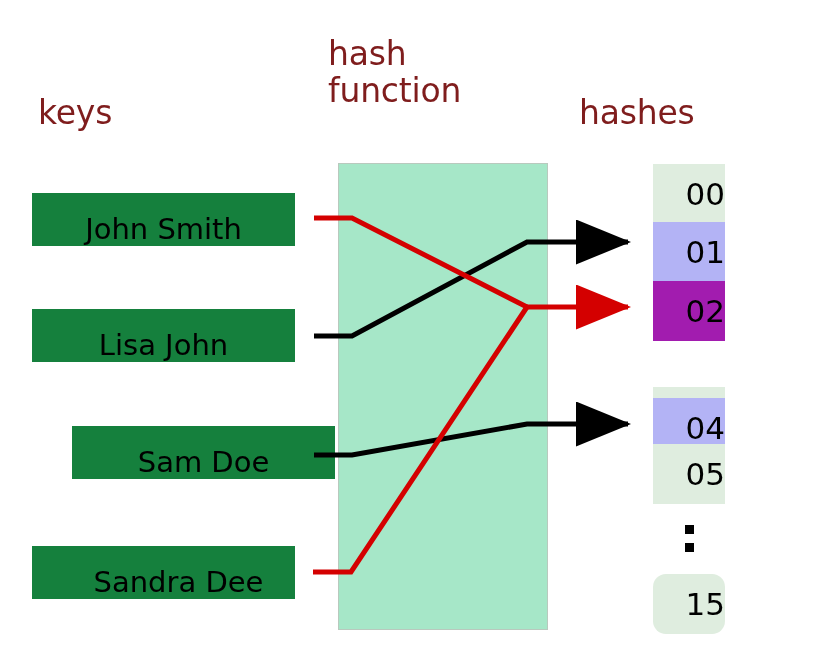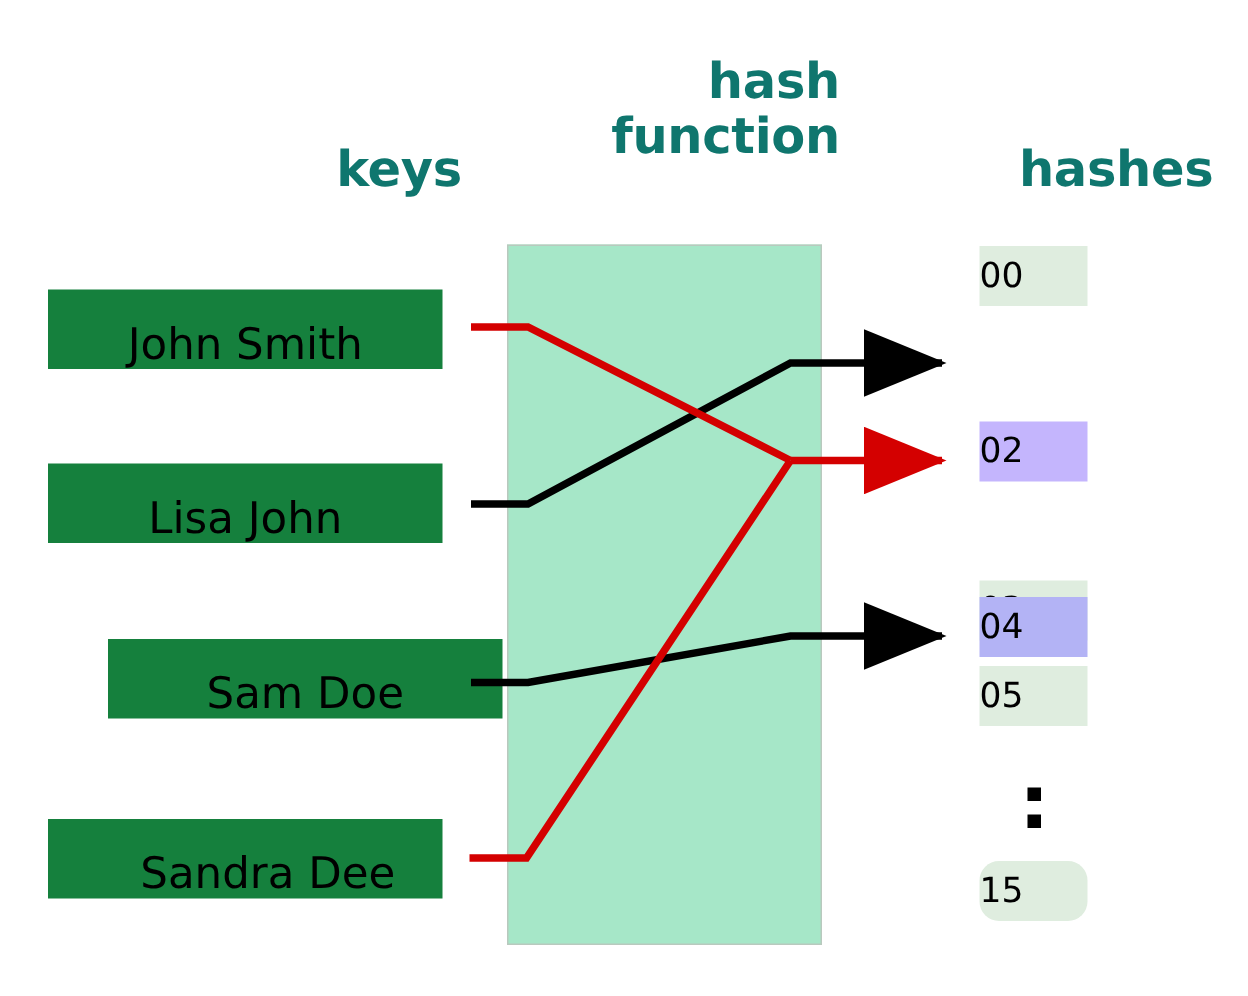--- a/index.html
+++ b/index.html
@@ -12,24 +12,24 @@
     width: 832px;
     height: 664px;
     background: #ffffff;
     font-family: "DejaVu Sans", sans-serif;
     overflow: hidden;
   }
 
   
   .heading {
     position: absolute;
-    font-weight: bold;
+    font-weight: normal;
     font-size: 33px;
-    color: #0f766e;
-    text-align: right;
+    color: #7f1d1d;
+    text-align: left;
     letter-spacing: -0.2px;
     white-space: pre;
     line-height: 1.12;
   }
   #hdr-keys      { left: 38px;  top: 95px;  width: 270px; }
   #hdr-function  { left: 328px; top: 36px;  width: 232px; }
   #hdr-hashes    { left: 579px; top: 95px;  width: 230px; }
 
   
   #hash-panel {
@@ -61,31 +61,31 @@
   #key-0 { top: 193px; }
   #key-1 { top: 309px; }
   #key-2 { top: 426px; margin-left: 40px; }
   #key-3 { top: 546px; padding-left: 30px; }
 
   
   .bucket {
     position: absolute;
     left: 653px;
     width: 72px;
-    height: 40px;
+    height: 60px;
     box-sizing: border-box;
     display: flex;
     align-items: center;
-    justify-content: flex-start;
-    font-size: 23px;
+    justify-content: flex-end;
+    font-size: 31px;
     color: #000000;
   }
   .bucket.plain  { background: #dfeddf; }
   .bucket.used   { background: #b3b3f5; }
-  .bucket.clash  { background: #c4b5fd; }
+  .bucket.clash  { background: #a21caf; }
 
   #bucket-00 { top: 164px; }
   #bucket-01 { top: 222px; }
   #bucket-02 { top: 281px; }
   #bucket-03 { top: 340px; margin-top: 47px; }
   #bucket-04 { top: 398px; }
   #bucket-05 { top: 444px; }
   #bucket-15 { top: 574px; border-radius: 13px; }
 
   
@@ -140,20 +140,23 @@
   <div class="key-box" id="key-2">
     <span>Sam Doe</span>
   </div>
   <div class="key-box" id="key-3">
     <span>Sandra Dee</span>
   </div>
 
   <div class="bucket plain" id="bucket-00">
     <span>00</span>
   </div>
+  <div class="bucket used" id="bucket-01">
+    <span>01</span>
+  </div>
   <div class="bucket clash" id="bucket-02">
     <span>02</span>
   </div>
   <div class="bucket plain" id="bucket-03">
     <span>03</span>
   </div>
   <div class="bucket used" id="bucket-04">
     <span>04</span>
   </div>
   <div class="bucket plain" id="bucket-05">

